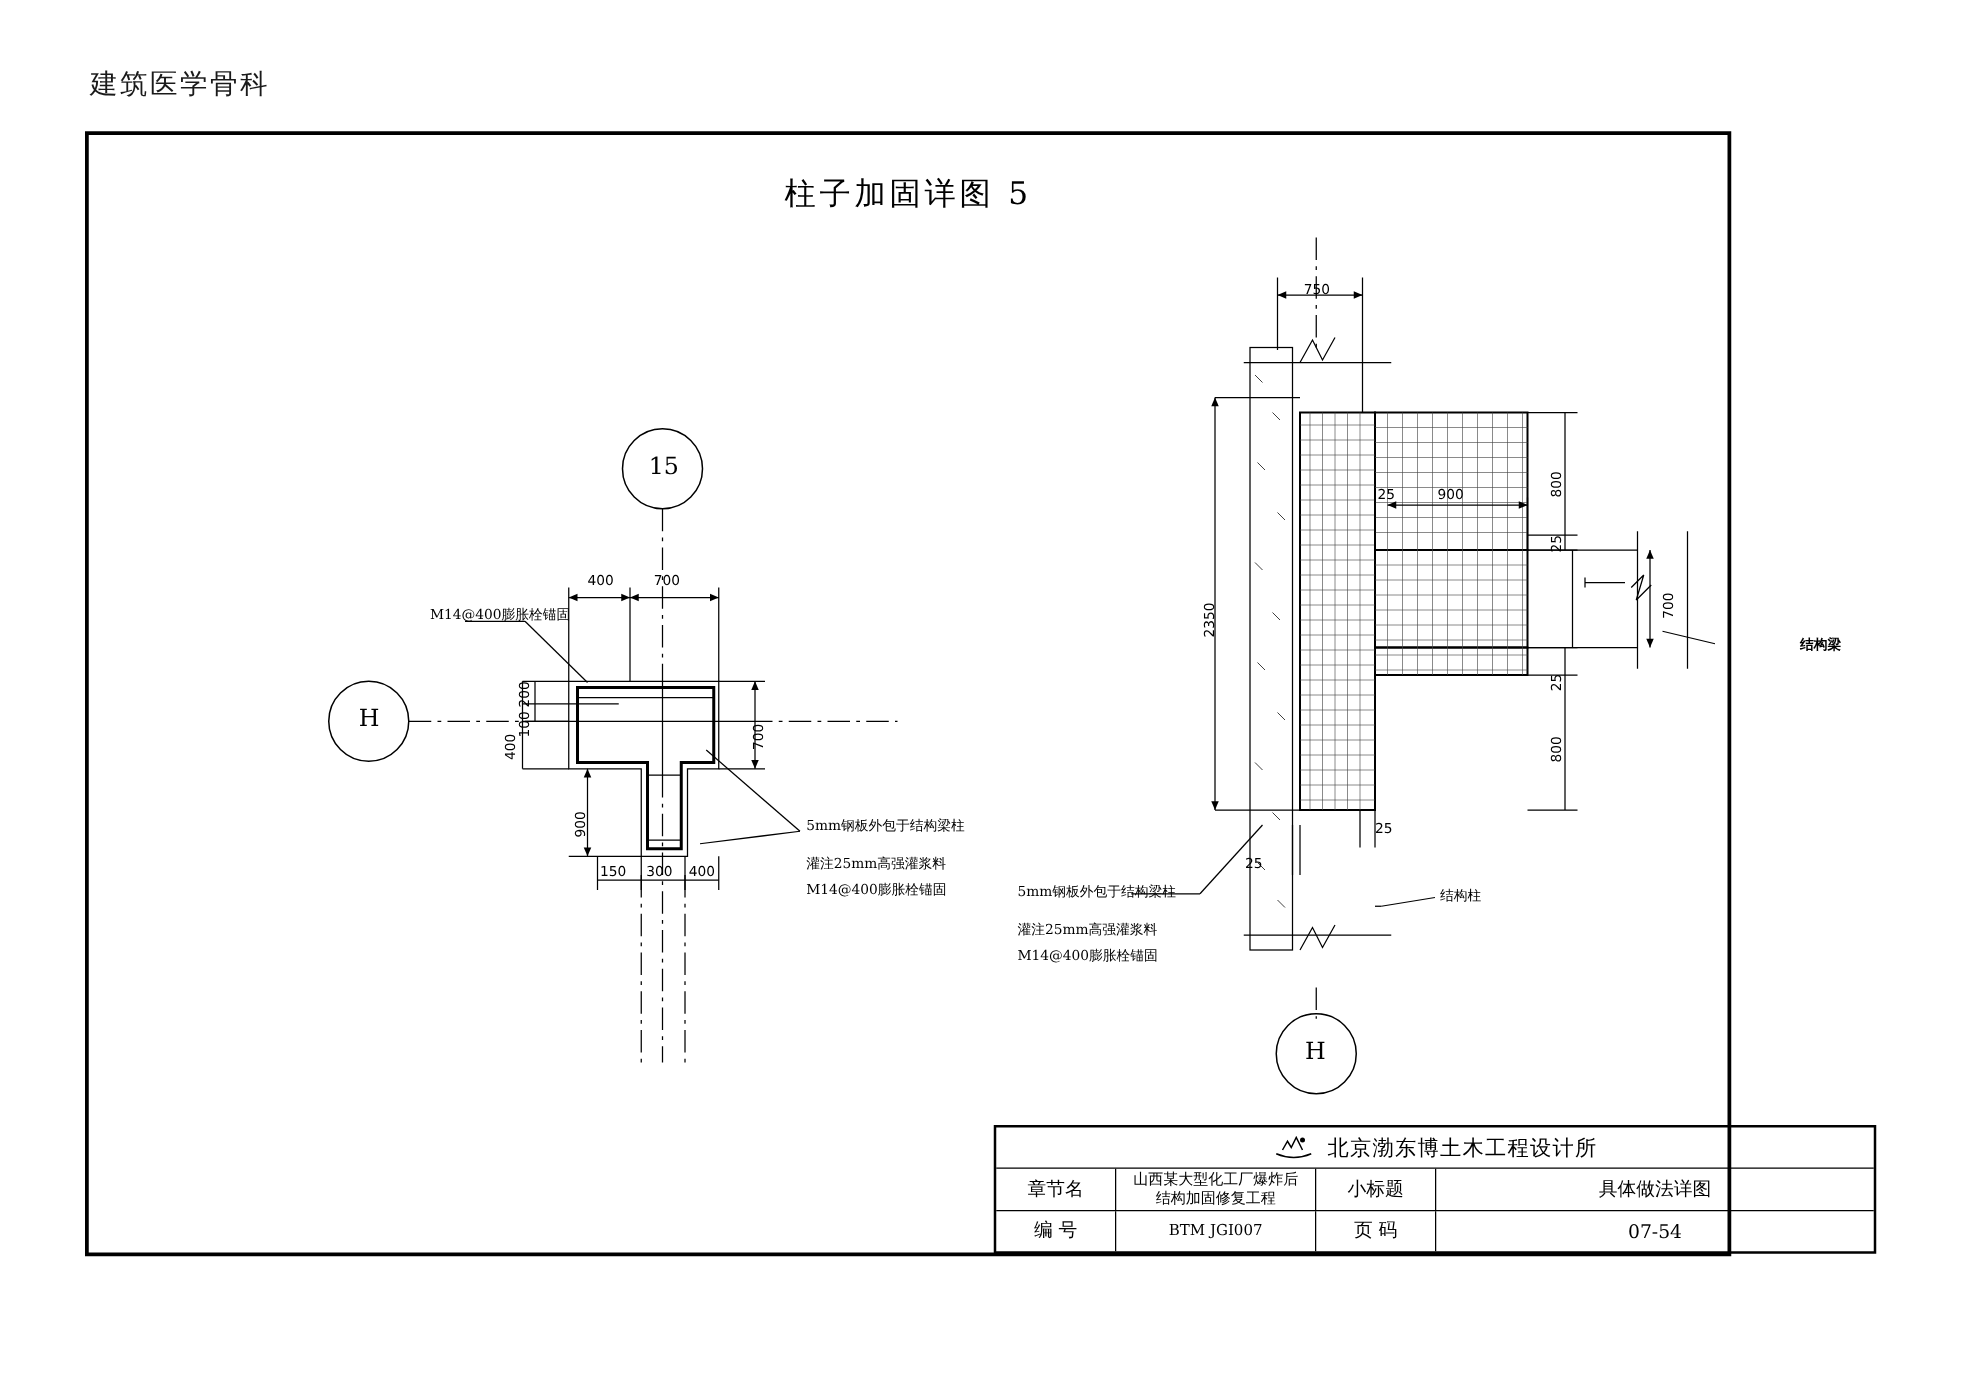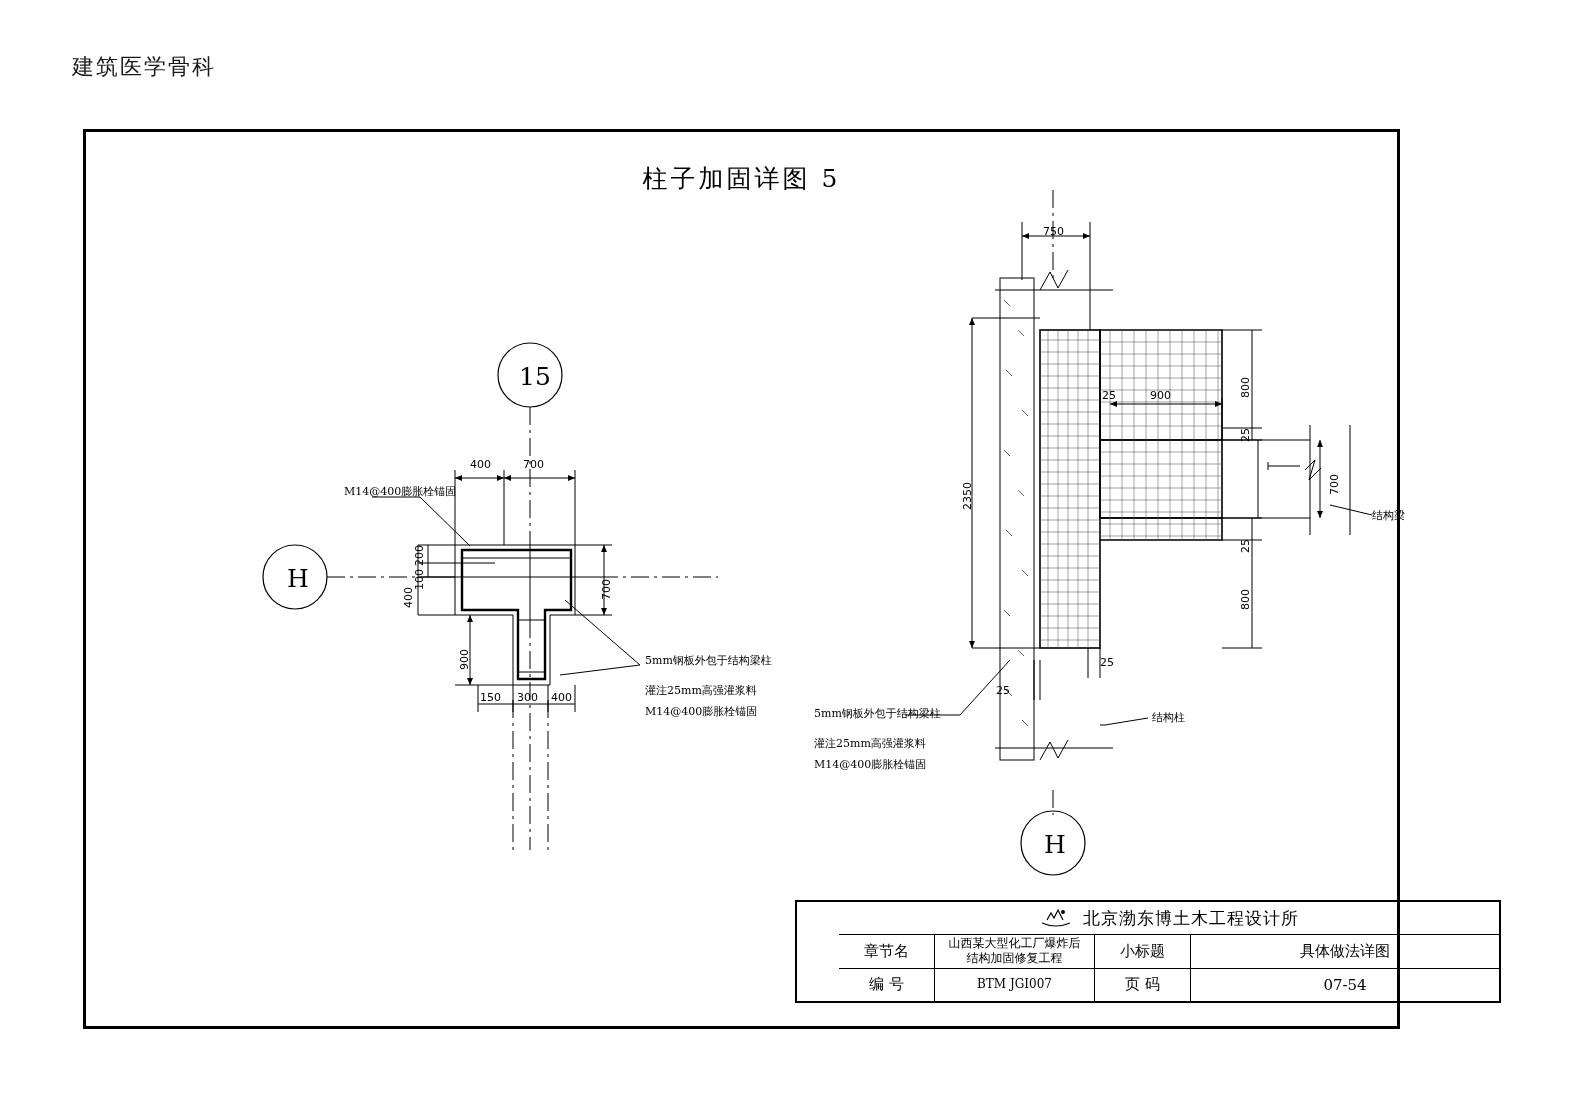--- a/index.html
+++ b/index.html
@@ -19,27 +19,26 @@
     position: absolute;
     left: 72px;
     top: 52px;
     font-family: "DejaVu Serif", serif;
     font-size: 22px;
     letter-spacing: 2px;
     color: #1a1a1a;
   }
   .sheet-border {
     position: absolute;
-    left: 83px;
+    left: 68px;
     top: 105px;
     width: 1317px;
     height: 900px;
     border: 3px solid #000;
     box-sizing: border-box;
-    margin-top: 24px;
   }
   .drawing-title {
     position: absolute;
     left: 0;
     top: 30px;
     width: 100%;
     text-align: center;
     font-family: "DejaVu Serif", serif;
     font-size: 25px;
     letter-spacing: 3px;
@@ -61,35 +60,34 @@
   }
   .lbl.cn {
     font-family: "DejaVu Serif", serif;
     font-size: 11px;
   }
   .lbl.rot {
     transform-origin: left top;
     transform: rotate(-90deg);
   }
   .lbl.big {
-    font-size: 25px;
+    font-size: 19px;
     font-family: "DejaVu Serif", serif;
   }
   
   .titleblock {
     position: absolute;
     left: 795px;
     top: 900px;
     width: 706px;
     height: 103px;
     border: 2px solid #000;
     box-sizing: border-box;
     display: flex;
     flex-direction: column;
-    padding-left: 42px;
   }
   .tb-row {
     display: flex;
     flex: 1;
     border-bottom: 1px solid #000;
   }
   .tb-row:last-child { border-bottom: none; }
   .tb-cell {
     border-right: 1px solid #000;
     display: flex;
@@ -370,21 +368,21 @@
 <div class="lbl rot" style="left:1240px; top:553px;">25</div>
 <div class="lbl rot" style="left:1240px; top:610px;">800</div>
 <div class="lbl rot" style="left:1329px; top:495px;">700</div>
 <div class="lbl" style="left:1102px; top:390px;">25</div>
 <div class="lbl" style="left:1150px; top:390px;">900</div>
 <div class="lbl" style="left:1100px; top:657px;">25</div>
 <div class="lbl" style="left:996px; top:685px;">25</div>
 
 <div class="lbl big" style="left:1044px; top:832px;">H</div>
 
-<div class="lbl cn" style="left:1372px; top:510px;">结构梁</div>
+<div class="lbl cn" style="left:1440px; top:510px;font-weight:bold;">结构梁</div>
 <div class="lbl cn" style="left:1152px; top:712px;font-family:Liberation Serif, serif;">结构柱</div>
 
 <div class="lbl cn" style="left:814px; top:708px;">5mm钢板外包于结构梁柱</div>
 <div class="lbl cn" style="left:814px; top:738px;">灌注25mm高强灌浆料</div>
 <div class="lbl cn" style="left:814px; top:759px;">M14@400膨胀栓锚固</div>
 
 <div class="titleblock">
   <div class="tb-row">
     <div class="tb-cell tb-company">
       <span class="logo-mark">

